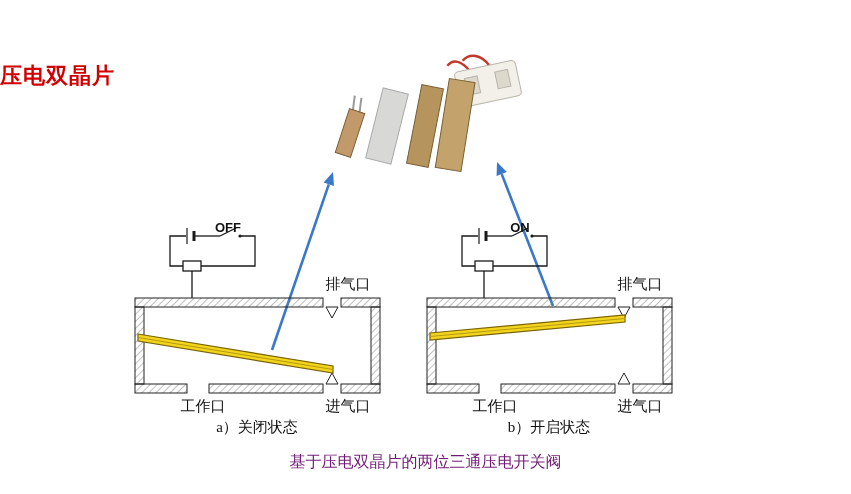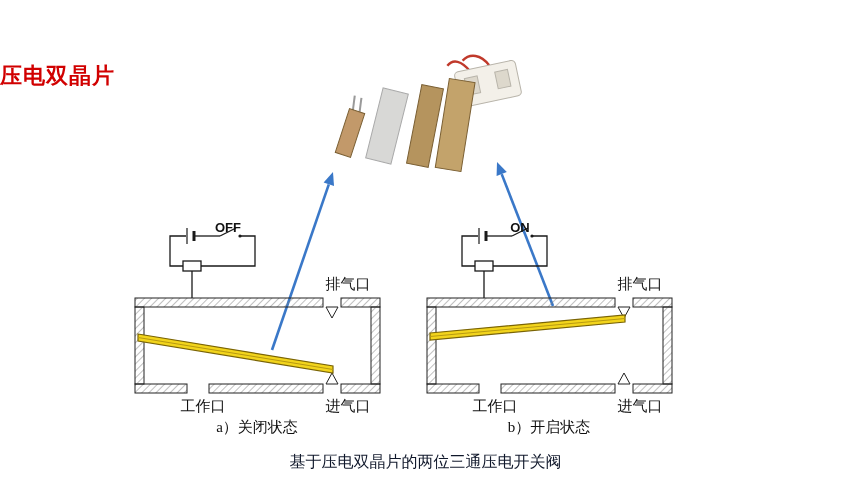--- a/index.html
+++ b/index.html
@@ -9,21 +9,21 @@
     overflow:hidden; font-family:"Liberation Serif", serif;
   }
   .title {
     position:absolute; top:27px; left:0; width:100%; text-align:left;
     font-size:22px; font-weight:bold; color:#d10000; letter-spacing:1px;
     font-family:"Liberation Sans", sans-serif;
     margin-top:34px;
   }
   .caption-bottom {
     position:absolute; top:452px; left:0; width:100%; text-align:center;
-    font-size:16px; color:#0f172a; font-family:"Liberation Serif", serif;
+    font-size:16px; color:#701a75; font-family:"Liberation Serif", serif;
   }
   svg.photo  { position:absolute; left:315px; top:48px; }
   svg.arrows { position:absolute; left:0; top:0; pointer-events:none; }
   svg.valve  { position:absolute; top:218px; }
   svg.valve.left  { left:125px; }
   svg.valve.right { left:417px; }
   text { font-family:"Liberation Serif", serif; }
   .cn-label { font-size:15px; fill:#111; }
   .sw-label { font-size:13px; font-weight:bold; fill:#111; font-family:"Liberation Sans", sans-serif; }
   .valve-caption { font-size:15px; fill:#111; }

